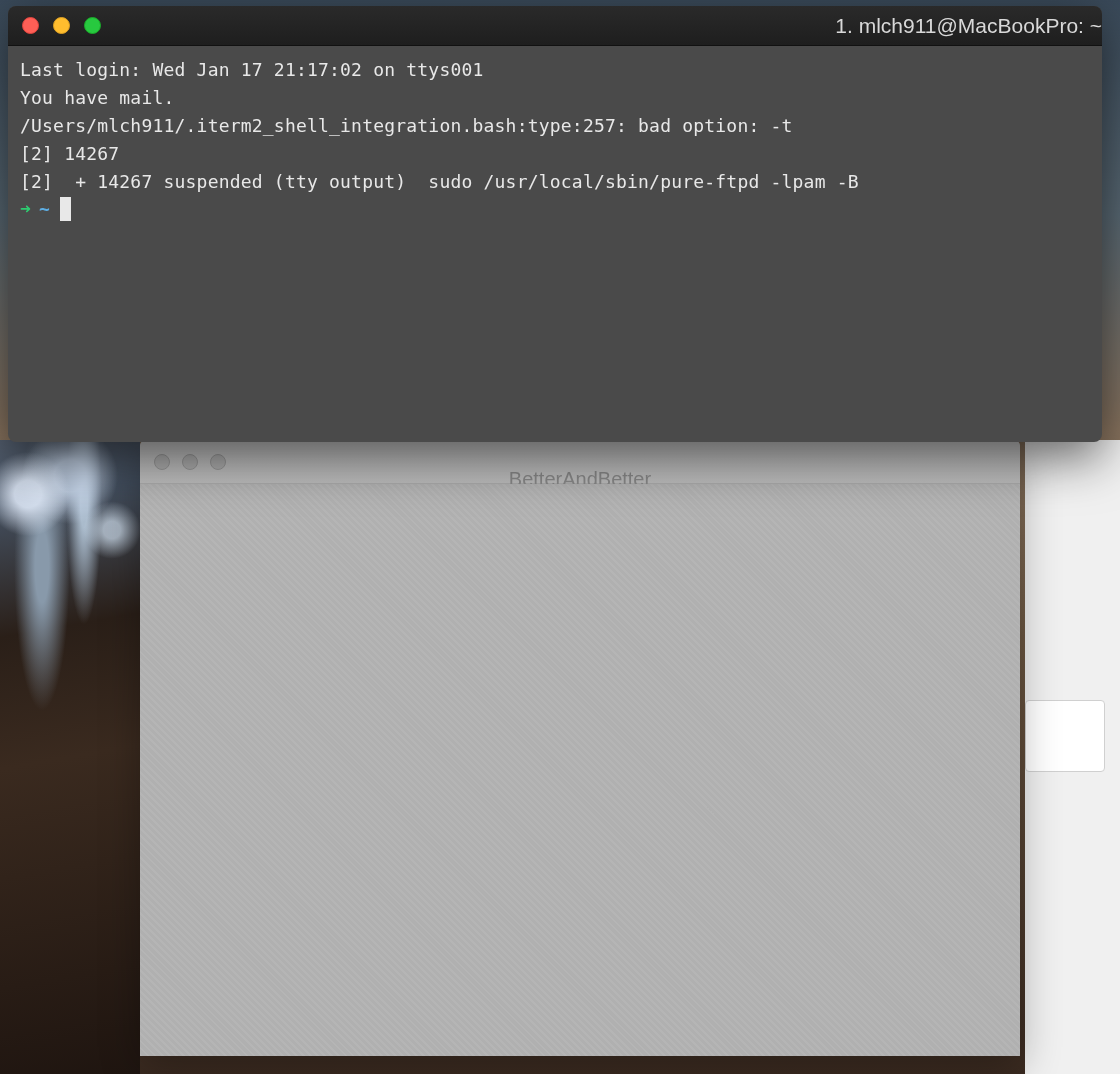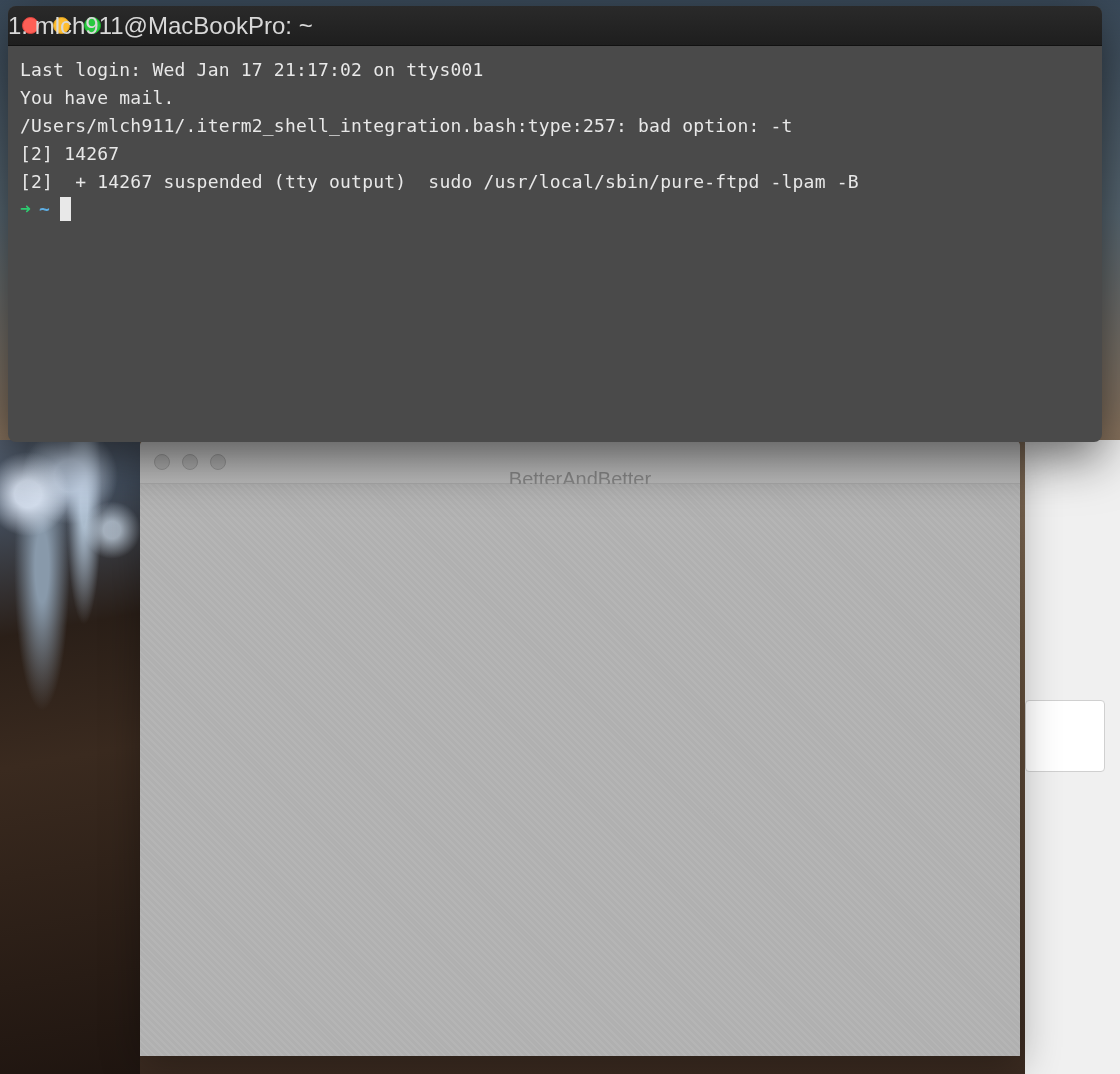--- a/index.html
+++ b/index.html
@@ -102,22 +102,22 @@
     .traffic {
       display: flex; gap: 14px; padding-left: 14px;
     }
     .dot {
       width: 17px; height: 17px; border-radius: 50%;
     }
     .dot.close { background: #ff5f56; border: 1px solid #e0443e; }
     .dot.min   { background: #ffbd2e; border: 1px solid #dea123; }
     .dot.max   { background: #27c93f; border: 1px solid #1aab29; }
     .terminal-title {
-      position: absolute; left: 0; right: 0; text-align: left;
-      color: #d8d8d8; font-size: 24px; font-weight: 400;
+      position: absolute; left: 0; right: 0; text-align: right;
+      color: #d8d8d8; font-size: 21px; font-weight: 400;
       pointer-events: none;
     }
     .terminal-body {
       padding: 10px 12px;
       font-family: "Menlo", "Monaco", "Consolas", monospace;
       font-size: 18px;
       line-height: 1.55;
       color: #e8e8e8;
       white-space: pre;
       letter-spacing: 0.2px;

